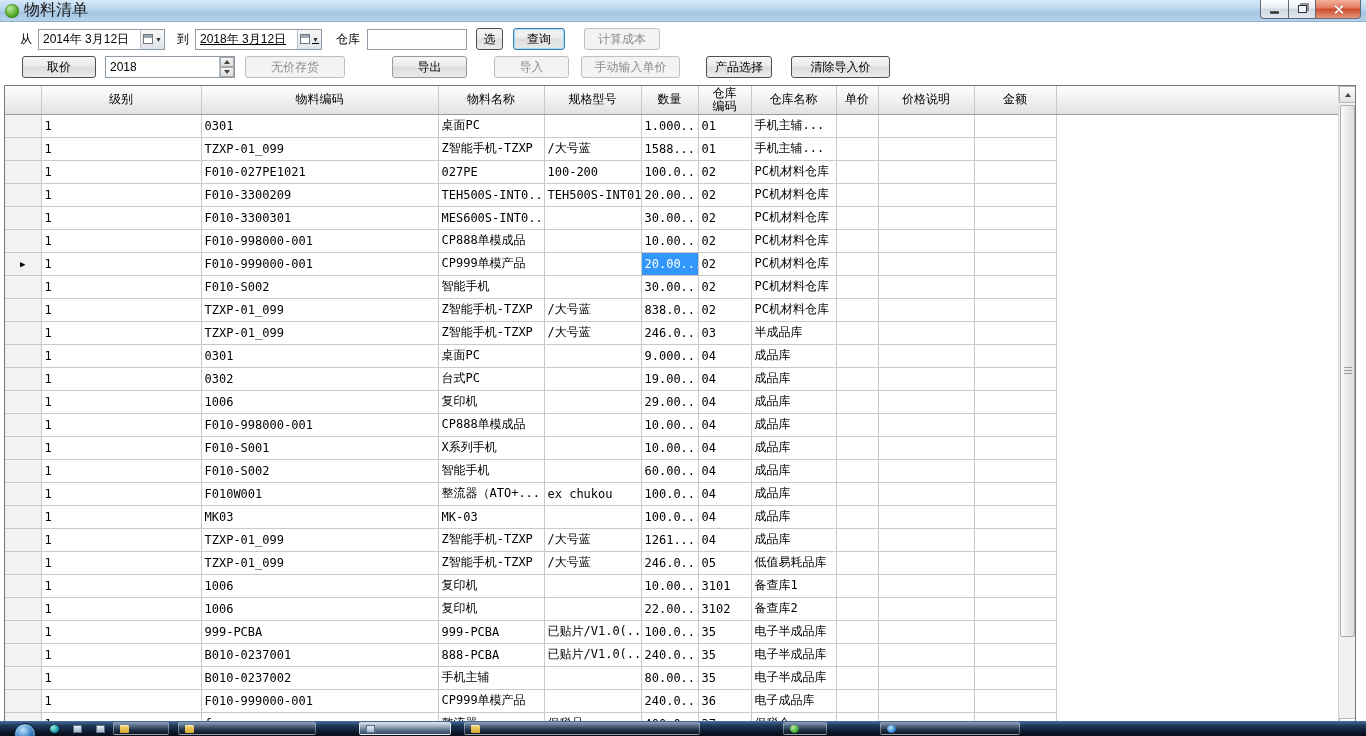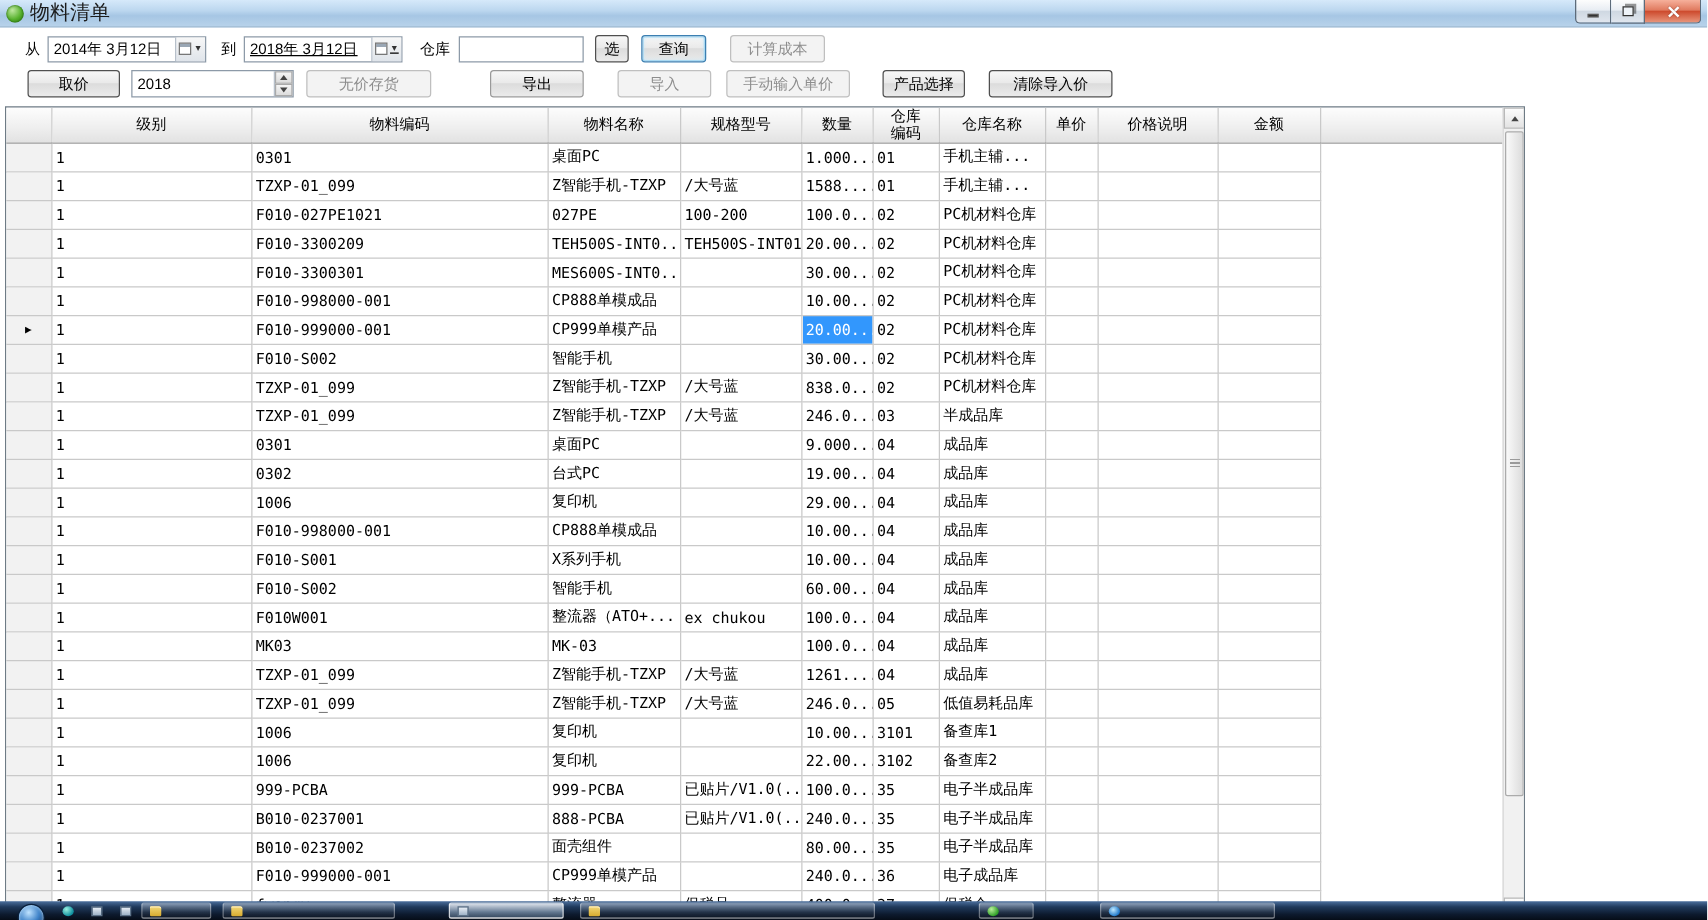--- a/index.html
+++ b/index.html
@@ -59,21 +59,21 @@
   .spinbox .sval { flex:1; font-size:12px; padding:3px 0 0 4px; }
   .spin-btns { width:15px; display:flex; flex-direction:column; border-left:1px solid #b7c0ca; }
   .spin-btn { flex:1; background:linear-gradient(#f5f5f5,#dcdcdc); border:1px solid #aaa;
     display:flex; align-items:center; justify-content:center; cursor:pointer; }
   .tri-up { width:0; height:0; border-left:3px solid transparent; border-right:3px solid transparent;
     border-bottom:4px solid #444; }
   .tri-down { width:0; height:0; border-left:3px solid transparent; border-right:3px solid transparent;
     border-top:4px solid #444; }
 
   
-  .table-area { position:absolute; top:85px; left:4px; width:1216px; bottom:0;
+  .table-area { position:absolute; top:85px; left:4px; width:1352px; bottom:0;
     border:1px solid #6e7b85; background:#fff; overflow:hidden; }
   table.grid { border-collapse:collapse; table-layout:fixed; width:calc(100% - 17px); }
   table.grid th { height:28px; font-size:12px; font-weight:normal; color:#000; text-align:center;
     background:linear-gradient(#fdfdfd, #eeeeee 60%, #e2e2e2);
     border-right:1px solid #c9c9c9; border-bottom:1px solid #9a9a9a; line-height:13px; overflow:hidden; }
   table.grid th.th-whcode { padding:0 10px; word-break:break-all; }
   table.grid th.filler { border-right:none; }
   table.grid td { height:23px; font-size:12px; color:#000;
     font-family:"DejaVu Sans Mono","Liberation Sans",monospace;
     border-right:1px solid #c9c9c9; border-bottom:1px solid #c9c9c9;
@@ -555,21 +555,21 @@
             <td>电子半成品库</td>
             <td></td>
             <td></td>
             <td></td>
             <td class="filler"></td>
           </tr>
           <tr>
             <td class="ind"></td>
             <td>1</td>
             <td>B010-0237002</td>
-            <td>面壳组件</td>
+            <td>手机主辅</td>
             <td></td>
             <td>80.00...</td>
             <td>35</td>
             <td>电子半成品库</td>
             <td></td>
             <td></td>
             <td></td>
             <td class="filler"></td>
           </tr>
           <tr>

